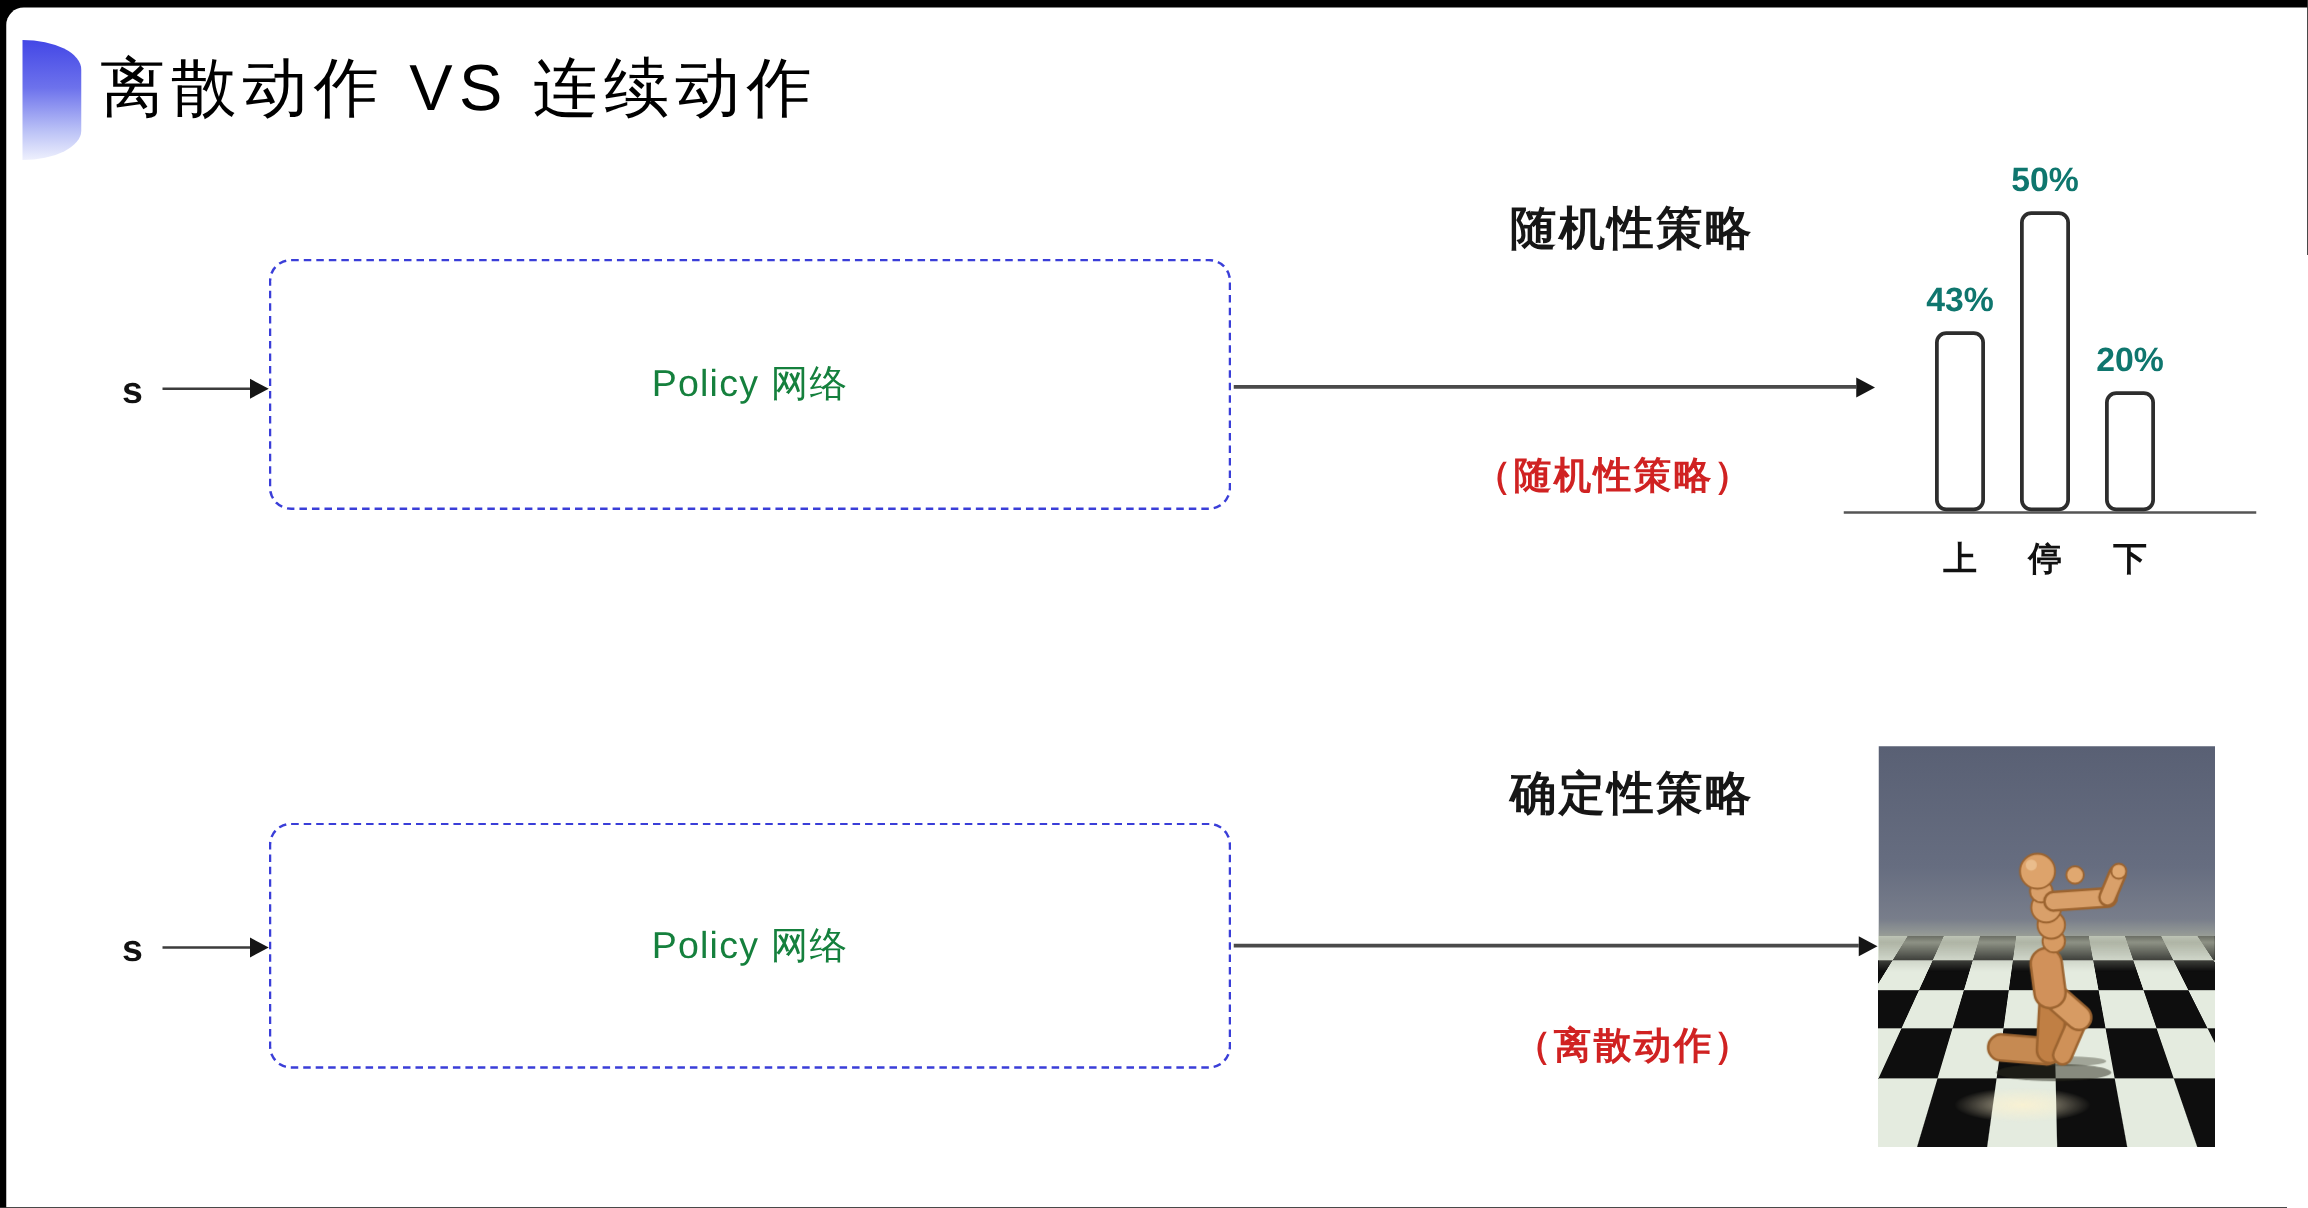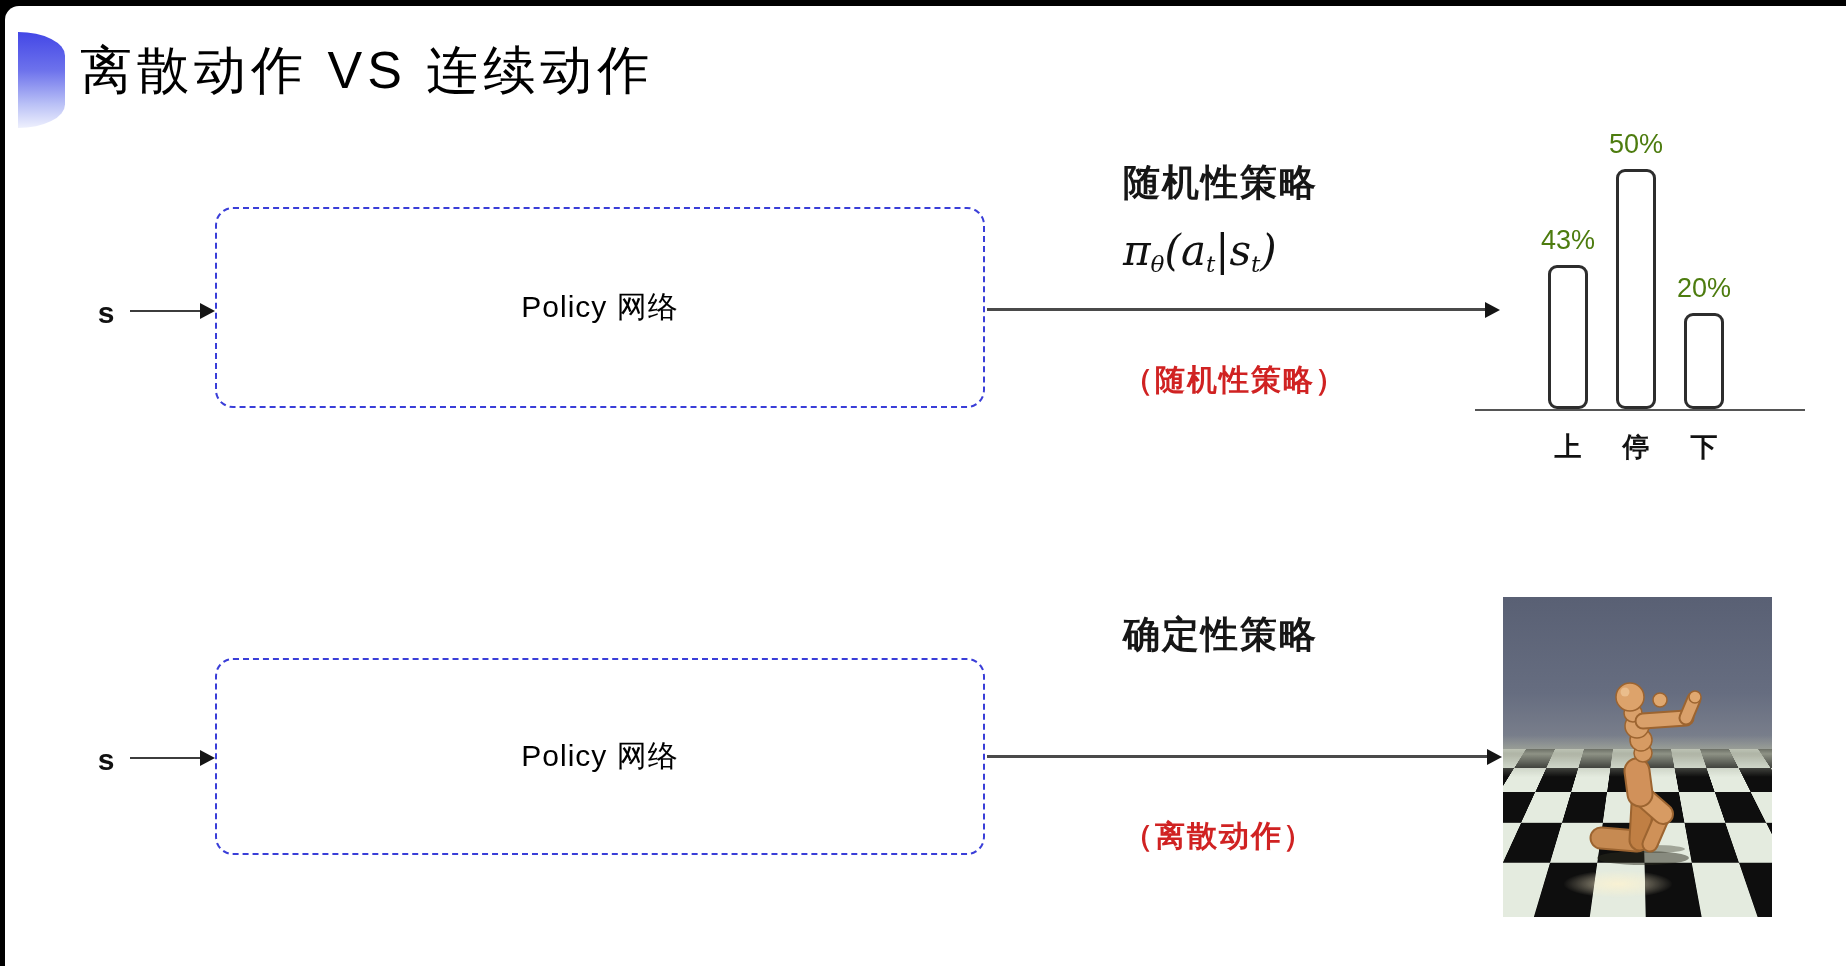--- a/index.html
+++ b/index.html
@@ -17,34 +17,34 @@
          color:#000000;letter-spacing:5px;white-space:nowrap;}
 
   
   .s-label{position:absolute;width:40px;text-align:center;font-size:30px;font-weight:600;color:#111;}
   .arrow-line{position:absolute;height:2px;background:#3c3c3c;}
   .arrow-line.thick{height:3px;background:#4a4a4a;}
   .arrow-head{position:absolute;width:0;height:0;border-top:8px solid transparent;
               border-bottom:8px solid transparent;border-left:15px solid #151515;}
   .policy-box{position:absolute;border:2px dashed #3a3ed8;border-radius:18px;
               display:flex;align-items:center;justify-content:center;box-sizing:border-box;}
-  .policy-box .lbl{font-size:30px;color:#000000;font-weight:500;letter-spacing:1px;}
+  .policy-box .lbl{font-size:30px;color:#15803d;font-weight:500;letter-spacing:1px;}
 
   
-  .tblock{position:absolute;left:1123px;width:305px;text-align:left;}
+  .tblock{position:absolute;left:1098px;width:305px;text-align:right;}
   .ptype{font-size:37px;font-weight:700;color:#161616;letter-spacing:2px;white-space:nowrap;}
   .formula{font-family:"DejaVu Serif",serif;font-style:italic;font-size:42px;color:#111;white-space:nowrap;}
   .formula sub{font-size:0.55em;vertical-align:-0.3em;font-style:italic;}
   .action-note{font-size:30px;font-weight:700;color:#d02222;letter-spacing:2px;white-space:nowrap;}
 
   
   .axis-line{position:absolute;left:1475px;top:409px;width:330px;height:2px;background:#555;}
   .bar-rect{position:absolute;width:40px;background:#fff;border:3px solid #2d2d2d;
             border-radius:9px;box-sizing:border-box;}
-  .bar-value{position:absolute;width:120px;text-align:center;font-size:27px;font-weight:400;color:#4d7c0f;}
+  .bar-value{position:absolute;width:120px;text-align:center;font-size:27px;font-weight:700;color:#0f766e;}
   .bar-cat{position:absolute;width:120px;text-align:center;font-size:27px;font-weight:600;color:#111;}
 
   
   .sim{position:absolute;left:1503px;top:597px;width:269px;height:320px;overflow:hidden;
        background:linear-gradient(180deg,#596074 0%,#666d80 30%,#7c818d 46%,#8f948f 50%,#9aa093 53%);}
   .sim-floor{position:absolute;left:-180px;top:152px;width:630px;height:420px;
              background:repeating-conic-gradient(#0e0e0e 0% 25%, #e4ebdf 0% 50%);
              background-size:58px 58px;
              transform:perspective(240px) rotateX(53deg);transform-origin:50% 0;}
   .sim-fog{position:absolute;left:0;top:138px;width:100%;height:42px;
@@ -67,23 +67,20 @@
 
     <div class="policy-box" style="left:215px;top:207px;width:770px;height:201px;">
       <span class="lbl">Policy 网络</span>
     </div>
 
     <div class="arrow-line thick" style="left:987px;top:308px;width:498px;"></div>
     <div class="arrow-head" style="left:1485px;top:302px;"></div>
 
     <div class="tblock" style="top:158px;">
       <span class="ptype">随机性策略</span>
-    </div>
-    <div class="tblock formula" style="top:226px;">
-      <span>π</span><sub>θ</sub><span>(</span><span>a</span><sub>t</sub><span>|</span><span>s</span><sub>t</sub><span>)</span>
     </div>
     <div class="tblock" style="top:360px;">
       <span class="action-note">（随机性策略）</span>
     </div>
 
     <div id="chart-layer">
       <div class="axis-line"></div>
     <div class="bar-rect" style="left: 1548px; top: 265px; height: 144px;"></div>
           <div class="bar-value" style="left: 1508px; top: 225px;">43%</div>
           <div class="bar-cat" style="left: 1508px; top: 429px;">上</div>

